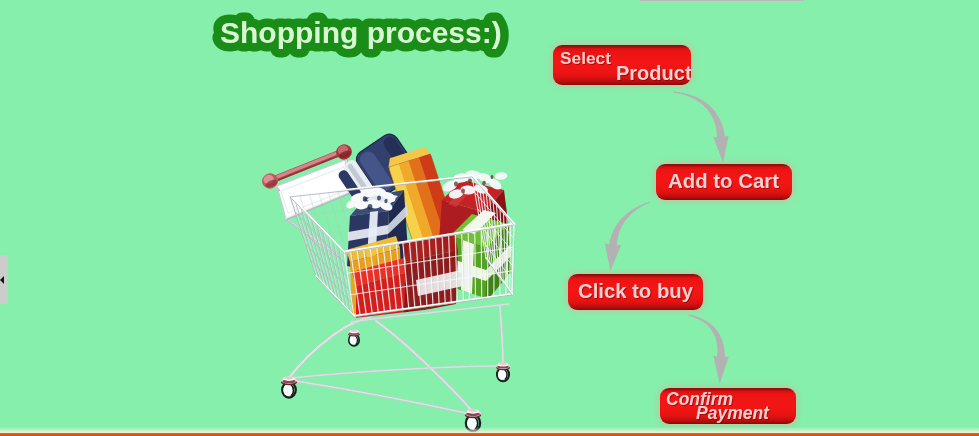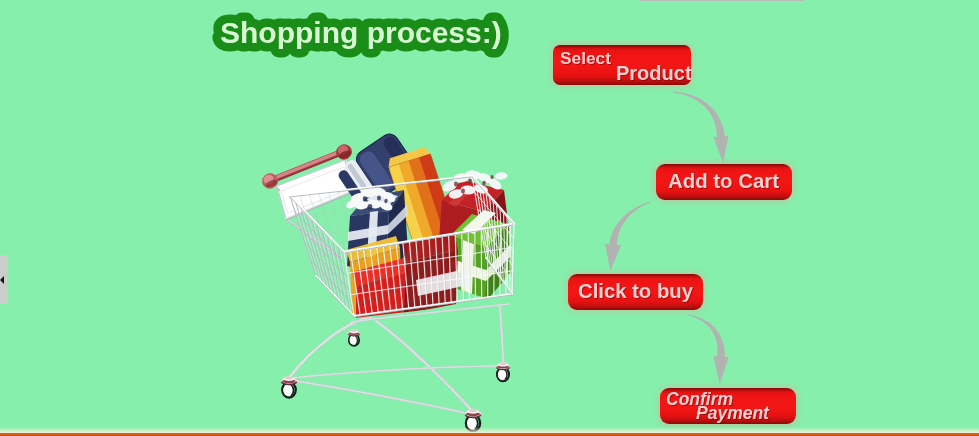--- a/index.html
+++ b/index.html
@@ -407,21 +407,21 @@
 <line x1="316.0" y1="276.9" x2="354.0" y2="316.9" stroke="#9aa1aa" stroke-width="1.00" stroke-linecap="round" opacity="0.7"></line>
 </g>
   </svg>
 
   <svg class="arrow-svg" id="arrows" width="979" height="436" viewBox="0 0 979 436" style="left:0;top:0;pointer-events:none">
     <path id="arrow-1" fill="#b2b2b2" d="M672.9,92.5 674.4,92.7 675.8,92.9 677.2,93.2 678.5,93.4 679.9,93.7 681.2,94.0 682.5,94.4 683.7,94.8 685.0,95.1 686.2,95.5 687.4,96.0 688.6,96.4 689.7,96.9 690.9,97.4 692.0,97.9 693.1,98.4 694.1,99.0 695.2,99.5 696.2,100.1 697.2,100.7 698.1,101.4 699.1,102.0 700.0,102.7 700.9,103.3 701.7,104.0 702.6,104.8 703.4,105.5 704.2,106.2 704.9,107.0 705.7,107.8 706.4,108.5 707.1,109.3 707.8,110.2 708.4,111.0 709.1,111.8 709.7,112.7 710.2,113.6 710.8,114.5 711.3,115.4 711.8,116.3 712.3,117.2 712.8,118.2 713.2,119.1 713.6,120.1 714.0,121.1 714.4,122.1 714.7,123.1 715.0,124.1 715.3,125.1 715.6,126.2 715.8,127.2 716.1,128.3 716.3,129.4 716.4,130.5 716.6,131.6 716.7,132.7 716.8,133.9 716.9,135.0 717.0,136.2 717.0,137.3 713.2,136.6 723.1,162.9 728.6,135.4 725.0,136.7 724.8,135.4 724.6,134.1 724.3,132.8 724.1,131.5 723.8,130.2 723.5,129.0 723.1,127.8 722.8,126.6 722.4,125.4 722.0,124.2 721.5,123.0 721.0,121.9 720.5,120.8 720.0,119.7 719.5,118.6 718.9,117.5 718.3,116.5 717.7,115.5 717.1,114.5 716.4,113.5 715.7,112.5 715.0,111.6 714.3,110.6 713.5,109.7 712.8,108.9 712.0,108.0 711.1,107.1 710.3,106.3 709.4,105.5 708.6,104.7 707.7,104.0 706.7,103.3 705.8,102.5 704.8,101.8 703.8,101.2 702.8,100.5 701.8,99.9 700.8,99.3 699.7,98.7 698.6,98.1 697.5,97.6 696.4,97.1 695.3,96.6 694.1,96.1 692.9,95.7 691.7,95.2 690.5,94.8 689.3,94.4 688.0,94.1 686.8,93.7 685.5,93.4 684.2,93.1 682.8,92.8 681.5,92.6 680.1,92.4 678.8,92.1 677.4,92.0 675.9,91.8 674.5,91.6 673.1,91.5Z"></path>
     <path id="arrow-2" fill="#b2b2b2" d="M649.8,201.5 648.7,201.9 647.6,202.3 646.5,202.7 645.5,203.1 644.4,203.5 643.4,203.9 642.3,204.4 641.3,204.8 640.3,205.3 639.3,205.7 638.3,206.2 637.4,206.7 636.4,207.2 635.5,207.7 634.6,208.3 633.6,208.8 632.8,209.4 631.9,209.9 631.0,210.5 630.2,211.1 629.3,211.7 628.5,212.3 627.7,212.9 626.9,213.6 626.1,214.2 625.3,214.9 624.6,215.5 623.9,216.2 623.1,216.9 622.4,217.6 621.7,218.4 621.1,219.1 620.4,219.9 619.8,220.6 619.1,221.4 618.5,222.2 617.9,223.0 617.3,223.8 616.8,224.6 616.2,225.4 615.7,226.3 615.2,227.1 614.7,228.0 614.2,228.9 613.8,229.8 613.3,230.7 612.9,231.6 612.5,232.5 612.1,233.5 611.7,234.4 611.4,235.4 611.0,236.4 610.7,237.4 610.4,238.4 610.1,239.4 609.9,240.4 609.6,241.4 609.4,242.5 609.2,243.5 609.0,244.6 604.9,243.2 610.4,270.9 621.3,244.8 617.0,245.4 617.0,244.5 617.1,243.5 617.1,242.6 617.2,241.7 617.3,240.8 617.4,239.9 617.6,239.0 617.7,238.2 617.9,237.3 618.1,236.4 618.3,235.5 618.5,234.7 618.8,233.8 619.0,233.0 619.3,232.1 619.6,231.3 619.9,230.5 620.2,229.7 620.6,228.9 621.0,228.0 621.3,227.2 621.7,226.5 622.1,225.7 622.6,224.9 623.0,224.1 623.5,223.3 624.0,222.6 624.5,221.8 625.0,221.1 625.6,220.4 626.1,219.6 626.7,218.9 627.3,218.2 627.9,217.5 628.6,216.8 629.2,216.1 629.9,215.4 630.6,214.7 631.3,214.1 632.0,213.4 632.7,212.8 633.5,212.1 634.3,211.5 635.1,210.9 635.9,210.3 636.7,209.7 637.6,209.1 638.4,208.5 639.3,208.0 640.2,207.4 641.1,206.9 642.1,206.3 643.0,205.8 644.0,205.3 645.0,204.8 646.0,204.3 647.0,203.8 648.0,203.4 649.1,202.9 650.2,202.5Z"></path>
     <path id="arrow-3" fill="#b2b2b2" d="M687.9,315.5 689.1,315.8 690.2,316.1 691.3,316.4 692.4,316.8 693.5,317.1 694.5,317.5 695.6,317.9 696.6,318.4 697.5,318.8 698.5,319.3 699.4,319.7 700.3,320.2 701.1,320.7 702.0,321.2 702.8,321.8 703.6,322.3 704.4,322.9 705.1,323.4 705.8,324.0 706.5,324.6 707.2,325.2 707.9,325.9 708.5,326.5 709.1,327.1 709.7,327.8 710.2,328.5 710.7,329.1 711.3,329.8 711.7,330.5 712.2,331.2 712.7,332.0 713.1,332.7 713.5,333.4 713.9,334.2 714.2,334.9 714.6,335.7 714.9,336.5 715.2,337.3 715.5,338.1 715.7,338.9 716.0,339.7 716.2,340.5 716.4,341.3 716.6,342.2 716.7,343.0 716.9,343.9 717.0,344.8 717.1,345.6 717.2,346.5 717.3,347.4 717.3,348.3 717.4,349.2 717.4,350.2 717.4,351.1 717.4,352.0 717.3,353.0 717.3,353.9 717.2,354.9 717.1,355.8 717.0,356.8 713.3,355.6 719.7,384.0 728.8,356.4 725.0,357.2 725.0,356.1 724.9,355.0 724.9,353.9 724.8,352.8 724.7,351.7 724.6,350.6 724.4,349.6 724.3,348.5 724.1,347.5 723.9,346.5 723.7,345.5 723.4,344.5 723.1,343.5 722.9,342.5 722.6,341.5 722.2,340.6 721.9,339.6 721.5,338.7 721.1,337.8 720.7,336.9 720.3,336.0 719.9,335.2 719.4,334.3 718.9,333.5 718.4,332.6 717.9,331.8 717.3,331.0 716.7,330.3 716.2,329.5 715.5,328.8 714.9,328.0 714.3,327.3 713.6,326.6 712.9,326.0 712.2,325.3 711.5,324.7 710.7,324.0 710.0,323.4 709.2,322.8 708.4,322.3 707.5,321.7 706.7,321.2 705.8,320.7 704.9,320.2 704.0,319.7 703.1,319.2 702.2,318.8 701.2,318.3 700.2,317.9 699.2,317.5 698.2,317.1 697.2,316.8 696.1,316.4 695.0,316.1 693.9,315.8 692.8,315.5 691.7,315.2 690.5,315.0 689.3,314.7 688.1,314.5Z"></path>
   </svg>
 
-  <div class="btn" id="btn0" style="left:553px;top:45px;width:138px;height:40px;border-radius:7px;">
+  <div class="btn" id="btn0" style="left:553px;top:45px;width:138px;height:40px;">
     <span class="lbl" style="left:7px;top:3px;font-size:17.3px;">Select</span>
     <span class="lbl" style="left:63px;top:17px;font-size:20px;">Product</span>
   </div>
 
   <div class="btn" id="btn2" style="left:568px;top:274px;width:135px;height:36px;">
     <span class="lbl" style="left:10px;top:6px;font-size:20.3px;">Click to buy</span>
   </div>
 
   <div class="btn" id="btn1" style="left:656px;top:164px;width:136px;height:36px;">
     <span class="lbl" style="left:12px;top:6px;font-size:20.4px;">Add to Cart</span>

